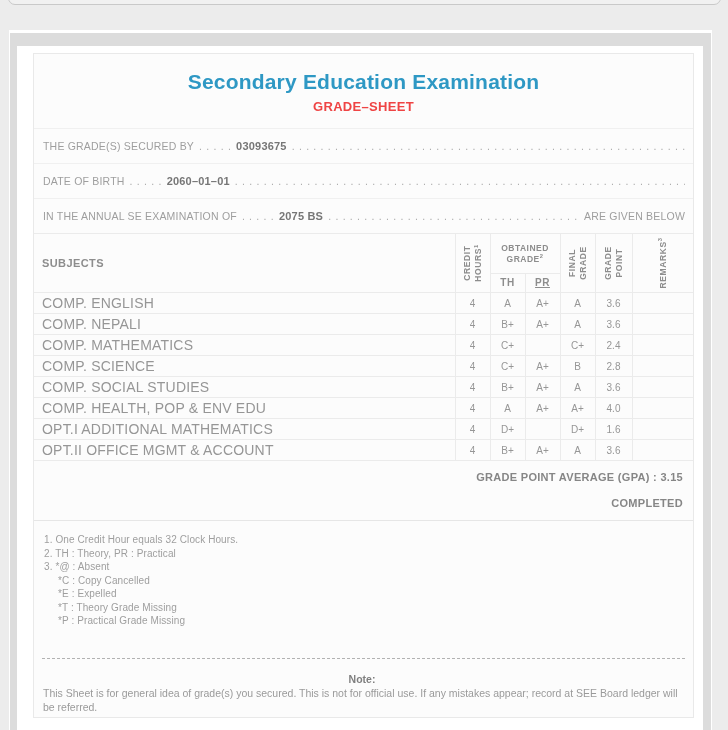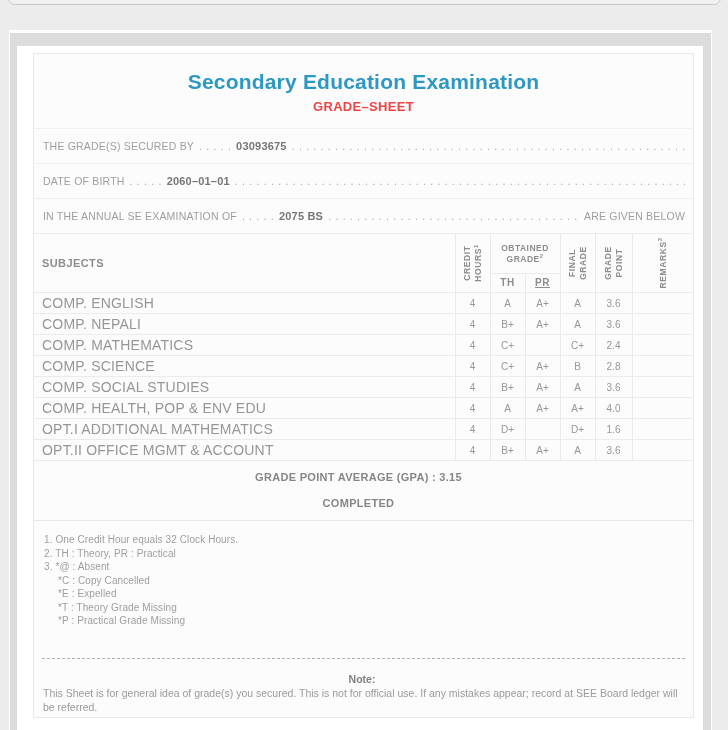--- a/index.html
+++ b/index.html
@@ -35,21 +35,21 @@
   th{font-weight:bold;color:#8d8d8d;}
   .th-subjects{text-align:left;font-size:11px;letter-spacing:.4px;padding-left:8px;}
   .vwrap{position:relative;height:56px;overflow:visible;}
   .vrot{position:absolute;left:50%;top:50%;transform:translate(-50%,-50%) rotate(-90deg);
     font-size:8.5px;letter-spacing:.6px;line-height:1.3;text-align:center;color:#8d8d8d;font-weight:bold;}
   .th-obtained{font-size:8.5px;letter-spacing:.5px;text-align:center;height:37px;vertical-align:middle;}
   .th-sub{font-size:10px;letter-spacing:.5px;text-align:center;height:18px;}
   sup{font-size:.68em;}
   td.subject{font-size:14px;letter-spacing:.2px;color:#969696;padding:2px 4px 2px 8px;height:18px;}
   td.cval{font-size:10px;color:#969696;text-align:center;padding:2px 2px;height:18px;}
-  .summary{border-bottom:1px solid #e6e6e6;text-align:center;padding:10px 10px 11px 0;
+  .summary{border-bottom:1px solid #e6e6e6;text-align:right;padding:10px 10px 11px 0;
     font-size:11px;font-weight:bold;letter-spacing:.3px;color:#868686;}
   .summary .gpa{margin-bottom:14px;}
   .footnotes{margin:12px 0 0 0;font-size:10px;color:#9e9e9e;line-height:13.5px;letter-spacing:.1px;}
   .fn-main{padding-left:10px;}
   .fn-sub{padding-left:24px;}
   .dashline{margin:30px 8px 0 8px;border-top:1px dashed #b2b2b2;height:0;}
   .note{margin:13px 12px 0 9px;font-size:10.5px;line-height:14px;color:#9a9a9a;}
   .note .note-label{font-weight:bold;color:#7f7f7f;text-align:center;}
 </style>
 </head>

